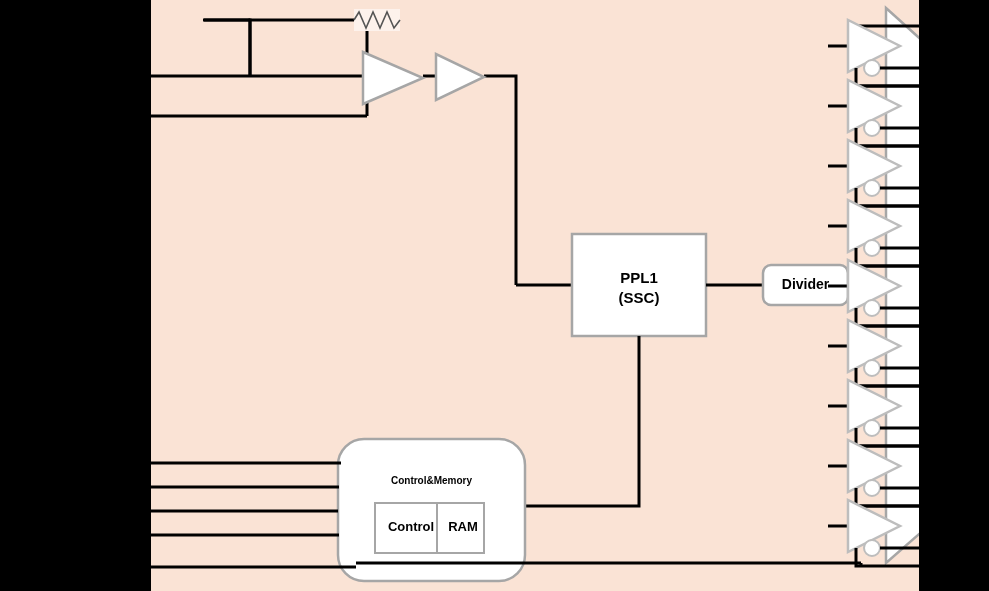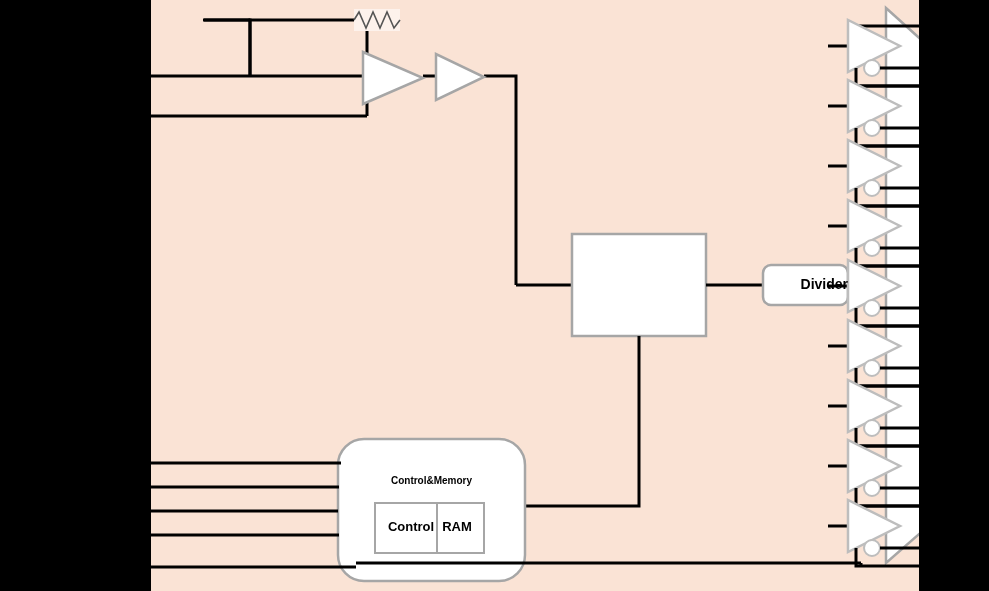--- a/index.html
+++ b/index.html
@@ -168,23 +168,27 @@
             <polygon points="697,500 697,552 749,526" fill="#fff" stroke="#bdbdbd" stroke-width="2.5"></polygon>
             <circle cx="721" cy="548" r="8" fill="#fff" stroke="#bdbdbd" stroke-width="2"></circle>
             <path d="M729,548 L768,548" stroke="#000" stroke-width="3" fill="none"></path>
             <path d="M705,548 L705,566 L768,566" stroke="#000" stroke-width="3" fill="none"></path>
           </g>
           <path d="M710,563 L710,566" stroke="#000" stroke-width="3" fill="none"></path>
         </g>
 
     </svg>
 
+    <div class="lbl" style="left:421px;top:268px;width:134px;font-size:15px;line-height:20px;">
+      <span>PPL1</span><br>
+      <span>(SSC)</span>
+    </div>
 
-    <div class="lbl" style="left:612px;top:276px;width:85px;font-size:14px;text-align:right;">Divider</div>
+    <div class="lbl" style="left:612px;top:276px;width:85px;font-size:14px;">Divider</div>
 
     <div class="lbl" style="left:187px;top:475px;width:187px;font-size:10px;">Control&amp;Memory</div>
 
     <div class="lbl" style="left:229px;top:519px;width:62px;font-size:13px;">Control</div>
 
-    <div class="lbl" style="left:280px;top:519px;width:52px;font-size:13px;">RAM</div>
+    <div class="lbl" style="left:286px;top:519px;width:52px;font-size:13px;">RAM</div>
 
   </div>
 </div>
 
 </body></html>

